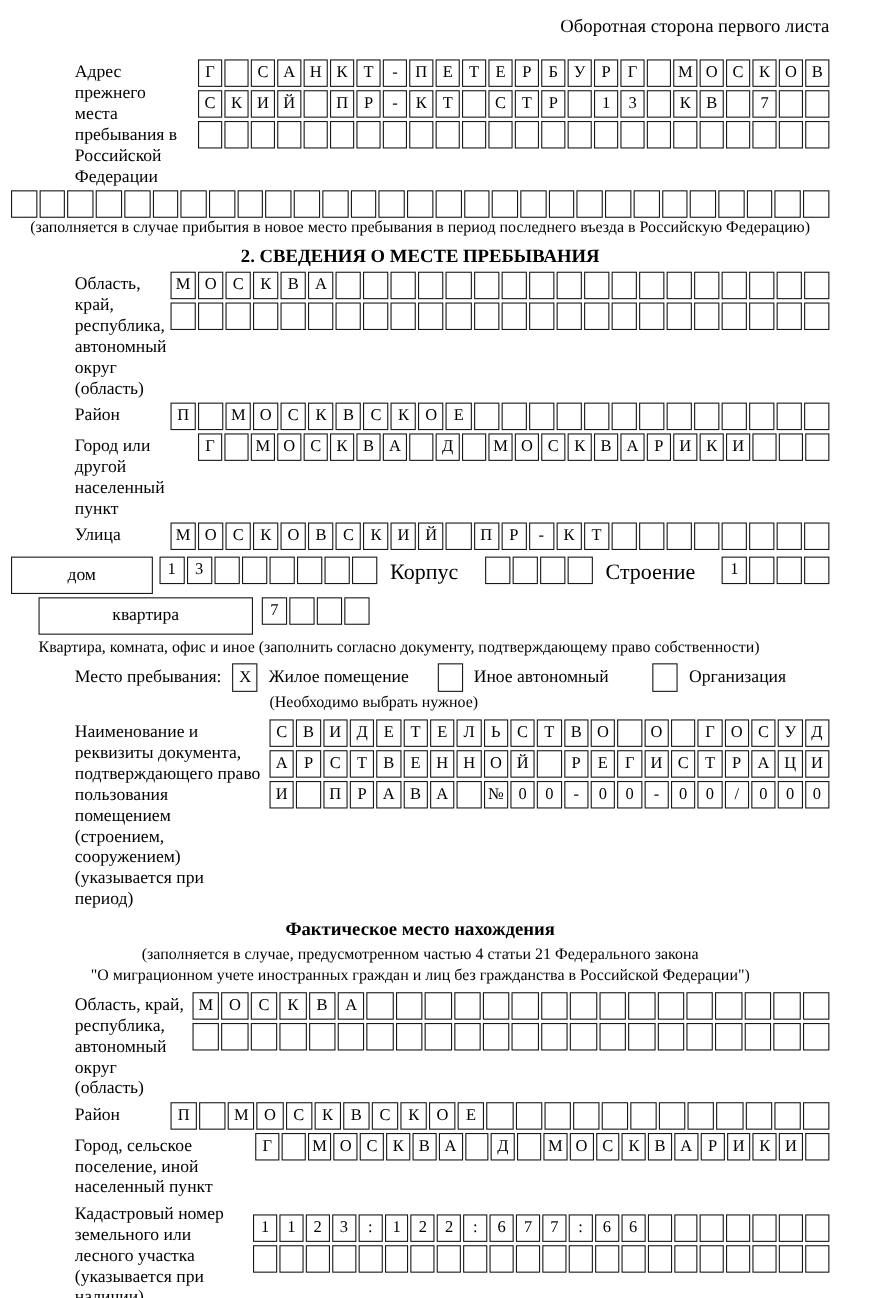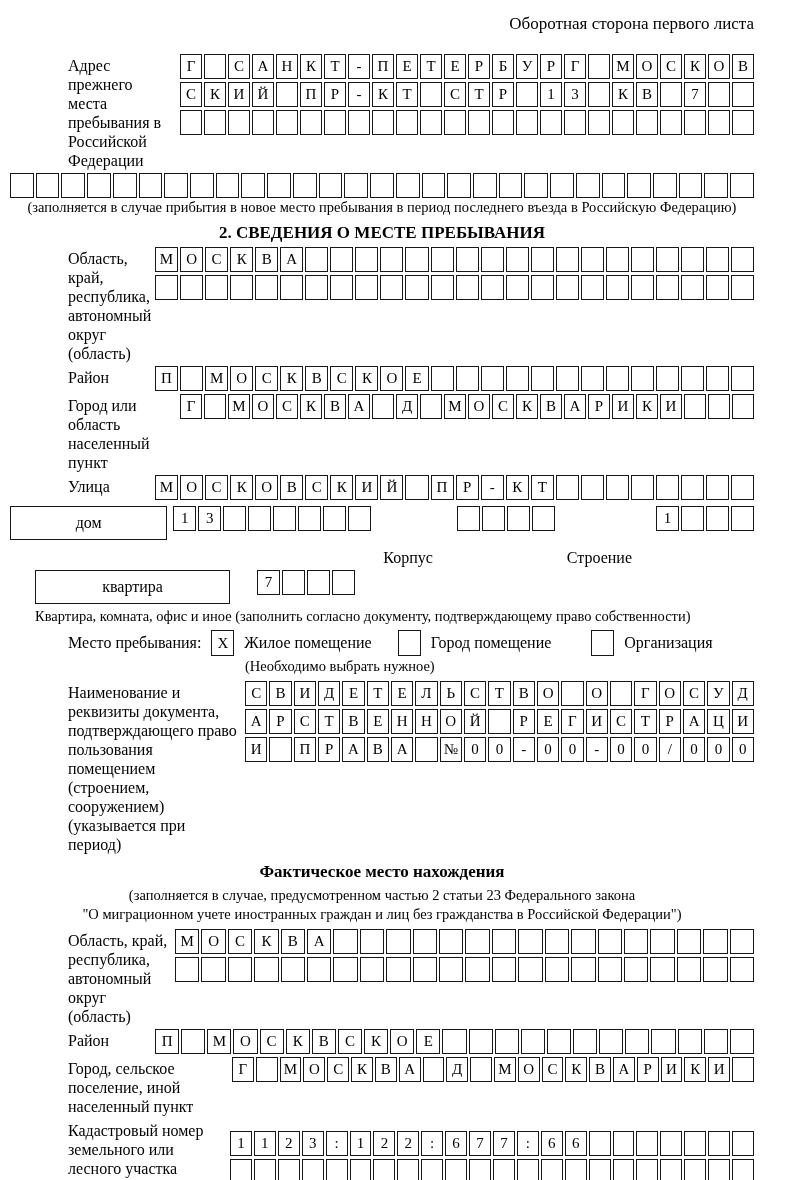--- a/index.html
+++ b/index.html
@@ -34,21 +34,21 @@
   .caption { font-size:14.5px; line-height:19px; }
   .caption.center { text-align:center; }
   .caption.indent { margin-left:25px; text-align:left; }
 
   .sec-title { text-align:center; font-weight:bold; font-size:17px; margin:6px 0 4px 0; }
 
   .type-box { box-sizing:border-box; height:34px; border:1.7px solid #181818;
               display:flex; align-items:center; justify-content:center; font-size:16px; }
   .house-box { width:163px; margin-right:6px; }
   .apt-box { width:195px; margin-left:25px; margin-right:8px; }
-  .inline-label { font-size:16px; padding:3px 24px 0 12px; white-space:nowrap;margin-top:40px; }
+  .inline-label { font-size:20px; padding:3px 24px 0 12px; white-space:nowrap; }
 
   .stay-row { display:flex; align-items:center; margin:4px 0 2px 0; font-size:16px; }
   .stay-label { padding-right:10px; }
   .checkbox { width:23px; height:26px; box-sizing:border-box; border:1.7px solid #181818;
               display:flex; align-items:center; justify-content:center;
               font-size:15px; margin-right:10px; }
   .opt-label { margin-right:26px; }
   .hint { font-size:14.5px; margin:2px 0 6px 235px; }
 
   .doc-block { margin-top:2px; }
@@ -264,21 +264,21 @@
           <span class="cell"></span>
           <span class="cell"></span>
           <span class="cell"></span>
           <span class="cell"></span>
           <span class="cell"></span>
         </div>
       </div>
   </div>
 
   <div class="frow">
-    <div class="flabel w170">Город или область населенный пункт</div>
+    <div class="flabel w170">Город или другой населенный пункт</div>
     <div class="cellcol">
         <div class="cellrow">
           <span class="cell">Г</span>
           <span class="cell"></span>
           <span class="cell">М</span>
           <span class="cell">О</span>
           <span class="cell">С</span>
           <span class="cell">К</span>
           <span class="cell">В</span>
           <span class="cell">А</span>
@@ -355,37 +355,37 @@
       </div>
     <div class="inline-label">Строение</div>
     <div class="cellrow fixed">
         <span class="cell">1</span>
         <span class="cell"></span>
         <span class="cell"></span>
         <span class="cell"></span>
       </div>
   </div>
 
-  <div class="frow" style="margin-top:2px;gap:19px;">
+  <div class="frow" style="margin-top:2px;">
     <div class="type-box apt-box">квартира</div>
     <div class="cellrow fixed">
         <span class="cell">7</span>
         <span class="cell"></span>
         <span class="cell"></span>
         <span class="cell"></span>
       </div>
   </div>
   <div class="caption indent">Квартира, комната, офис и иное (заполнить согласно документу, подтверждающему право собственности)</div>
 
   <div class="stay-row">
     <span class="stay-label" style="padding-left:58px;">Место пребывания:</span>
     <span class="checkbox">X</span>
     <span class="opt-label">Жилое помещение</span>
     <span class="checkbox"></span>
-    <span class="opt-label">Город помещение</span>
+    <span class="opt-label">Иное автономный</span>
     <span class="checkbox" style="margin-left:14px;"></span>
     <span class="opt-label">Организация</span>
   </div>
   <div class="hint">(Необходимо выбрать нужное)</div>
 
   <div class="frow doc-block">
     <div class="flabel w235">Наименование и реквизиты документа, подтверждающего право пользования помещением (строением, сооружением) (указывается при период)</div>
     <div class="cellcol">
       <div class="cellrow">
           <span class="cell">С</span>
@@ -454,21 +454,21 @@
           <span class="cell">/</span>
           <span class="cell">0</span>
           <span class="cell">0</span>
           <span class="cell">0</span>
         </div>
     </div>
   </div>
 
   <div class="sec-title" style="margin-top:8px;">Фактическое место нахождения</div>
   <div class="s3-captions">
-    <div class="caption center">(заполняется в случае, предусмотренном частью 2 статьи 23 Федерального закона</div>
+    <div class="caption center">(заполняется в случае, предусмотренном частью 4 статьи 21 Федерального закона</div>
     <div class="caption center">"О миграционном учете иностранных граждан и лиц без гражданства в Российской Федерации")</div>
   </div>
 
   <div class="frow">
     <div class="flabel w165">Область, край, республика, автономный округ (область)</div>
     <div class="cellcol">
       <div class="cellrow">
           <span class="cell">М</span>
           <span class="cell">О</span>
           <span class="cell">С</span>

